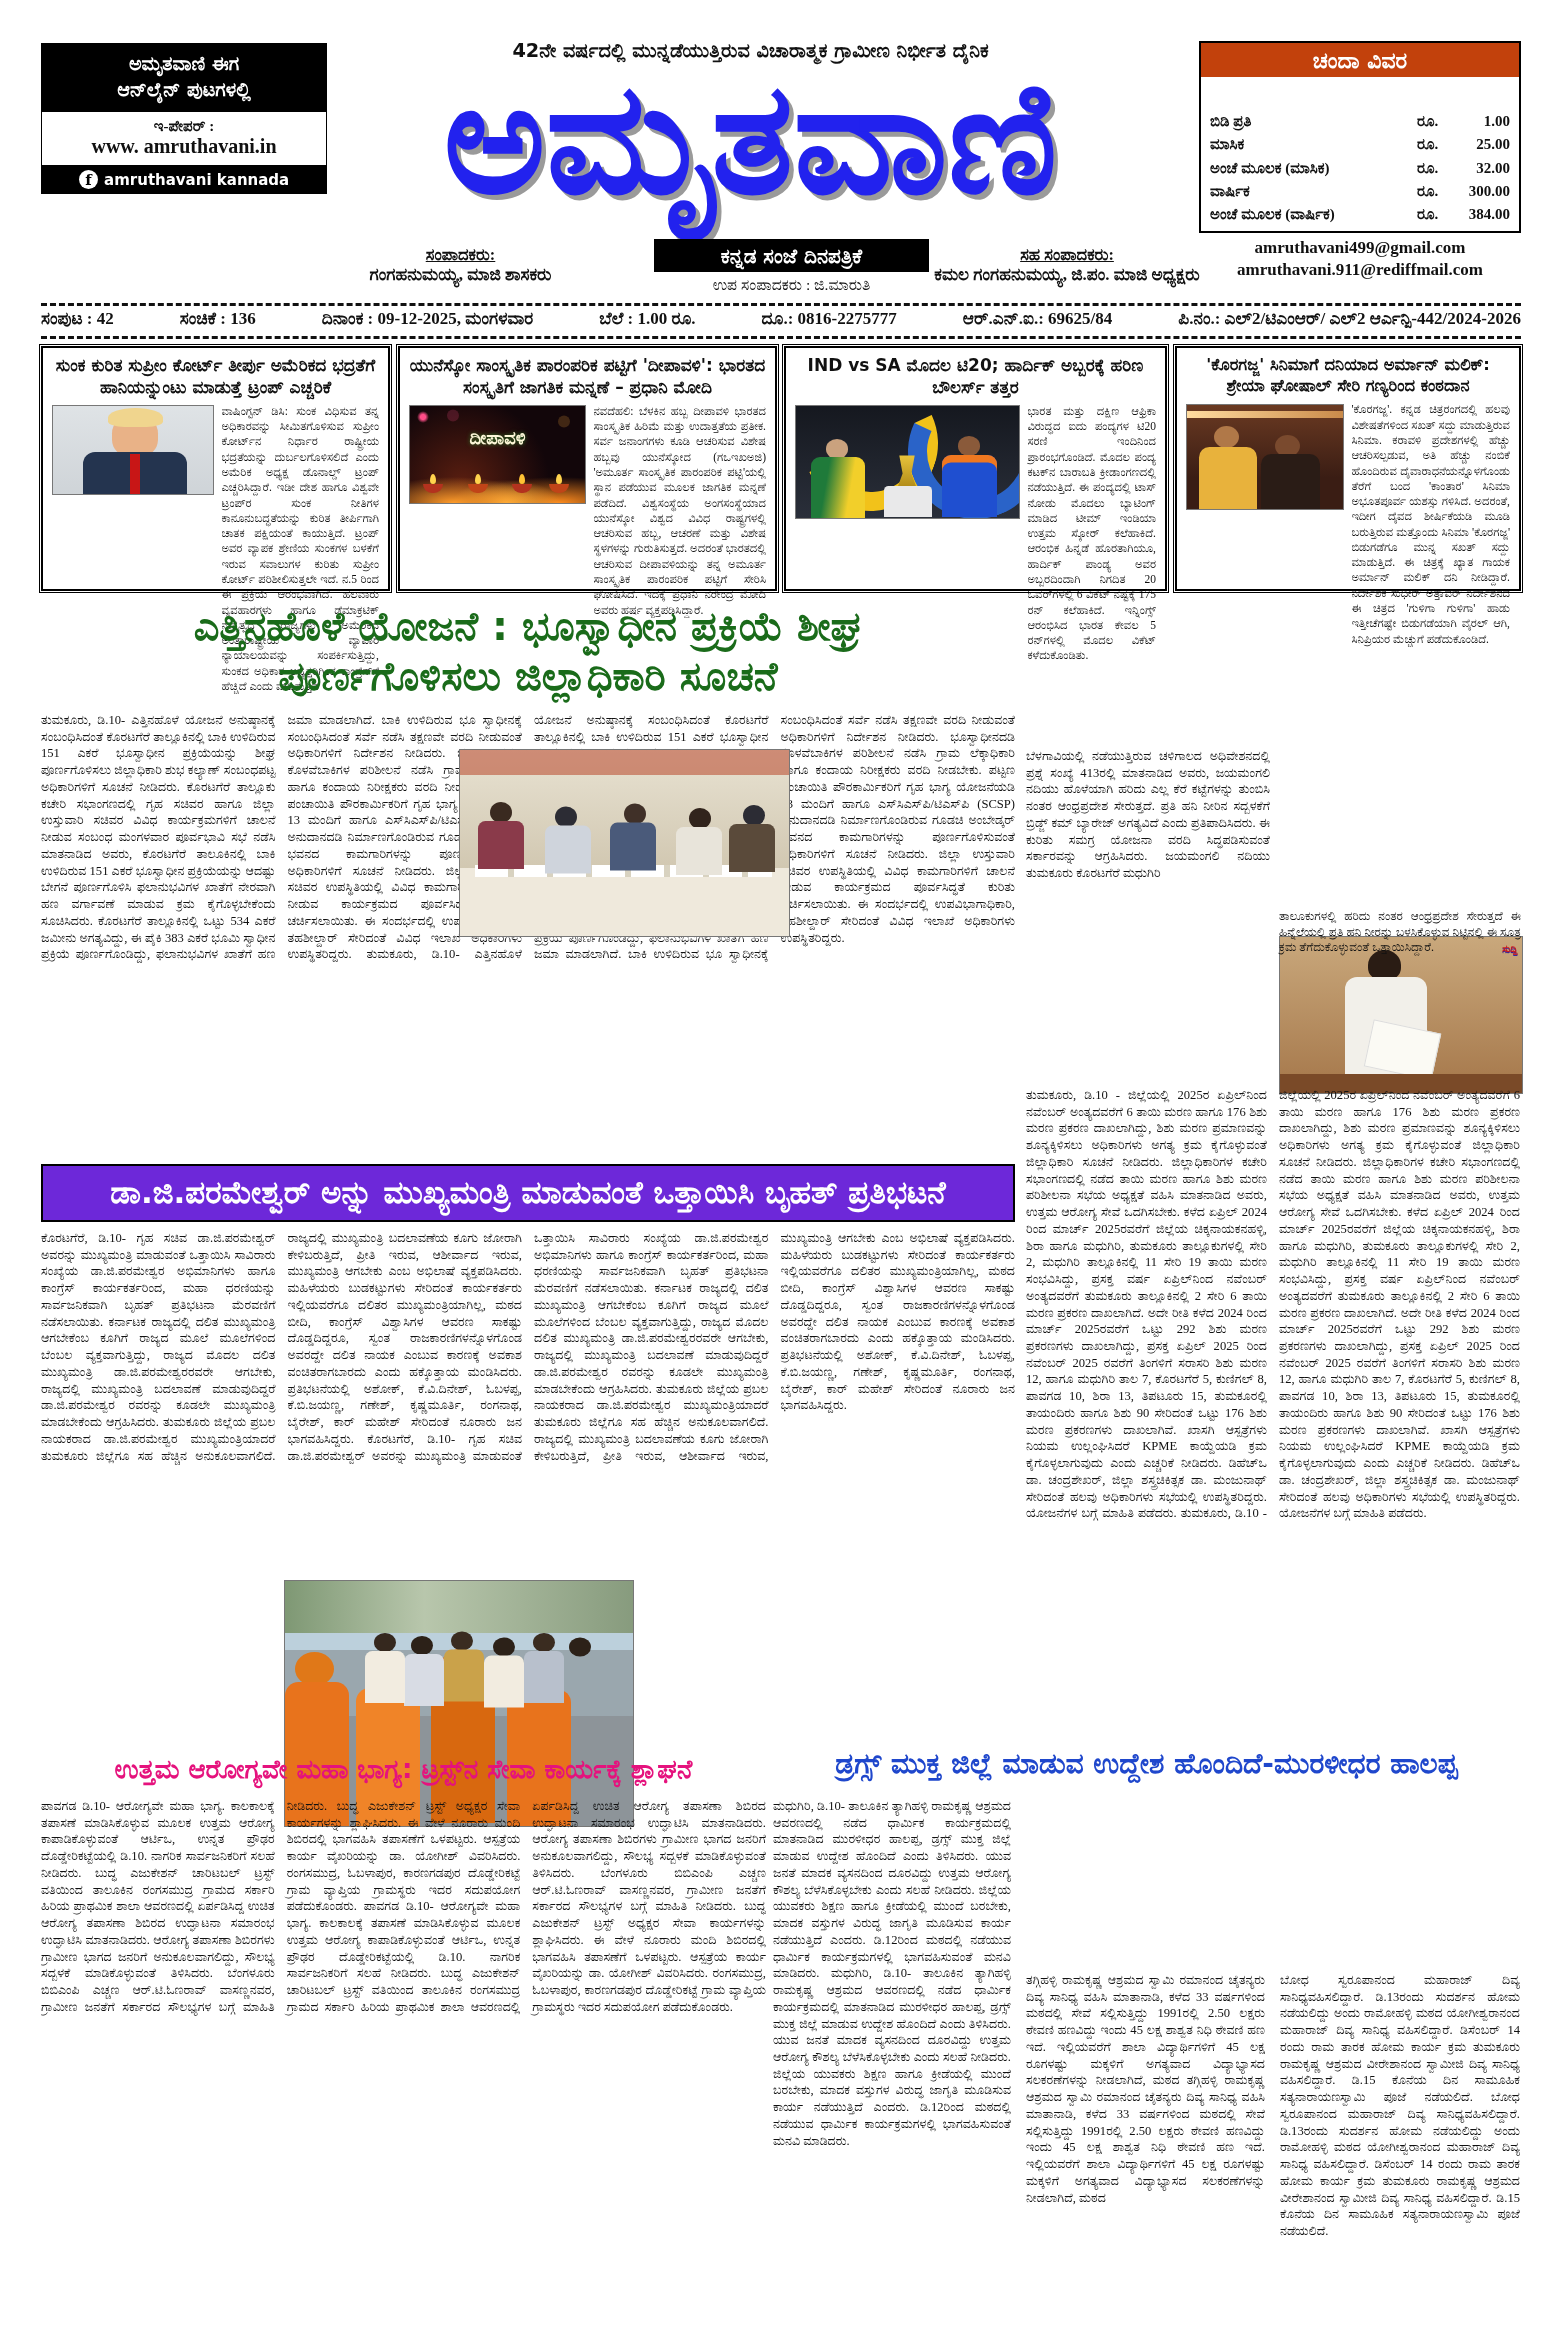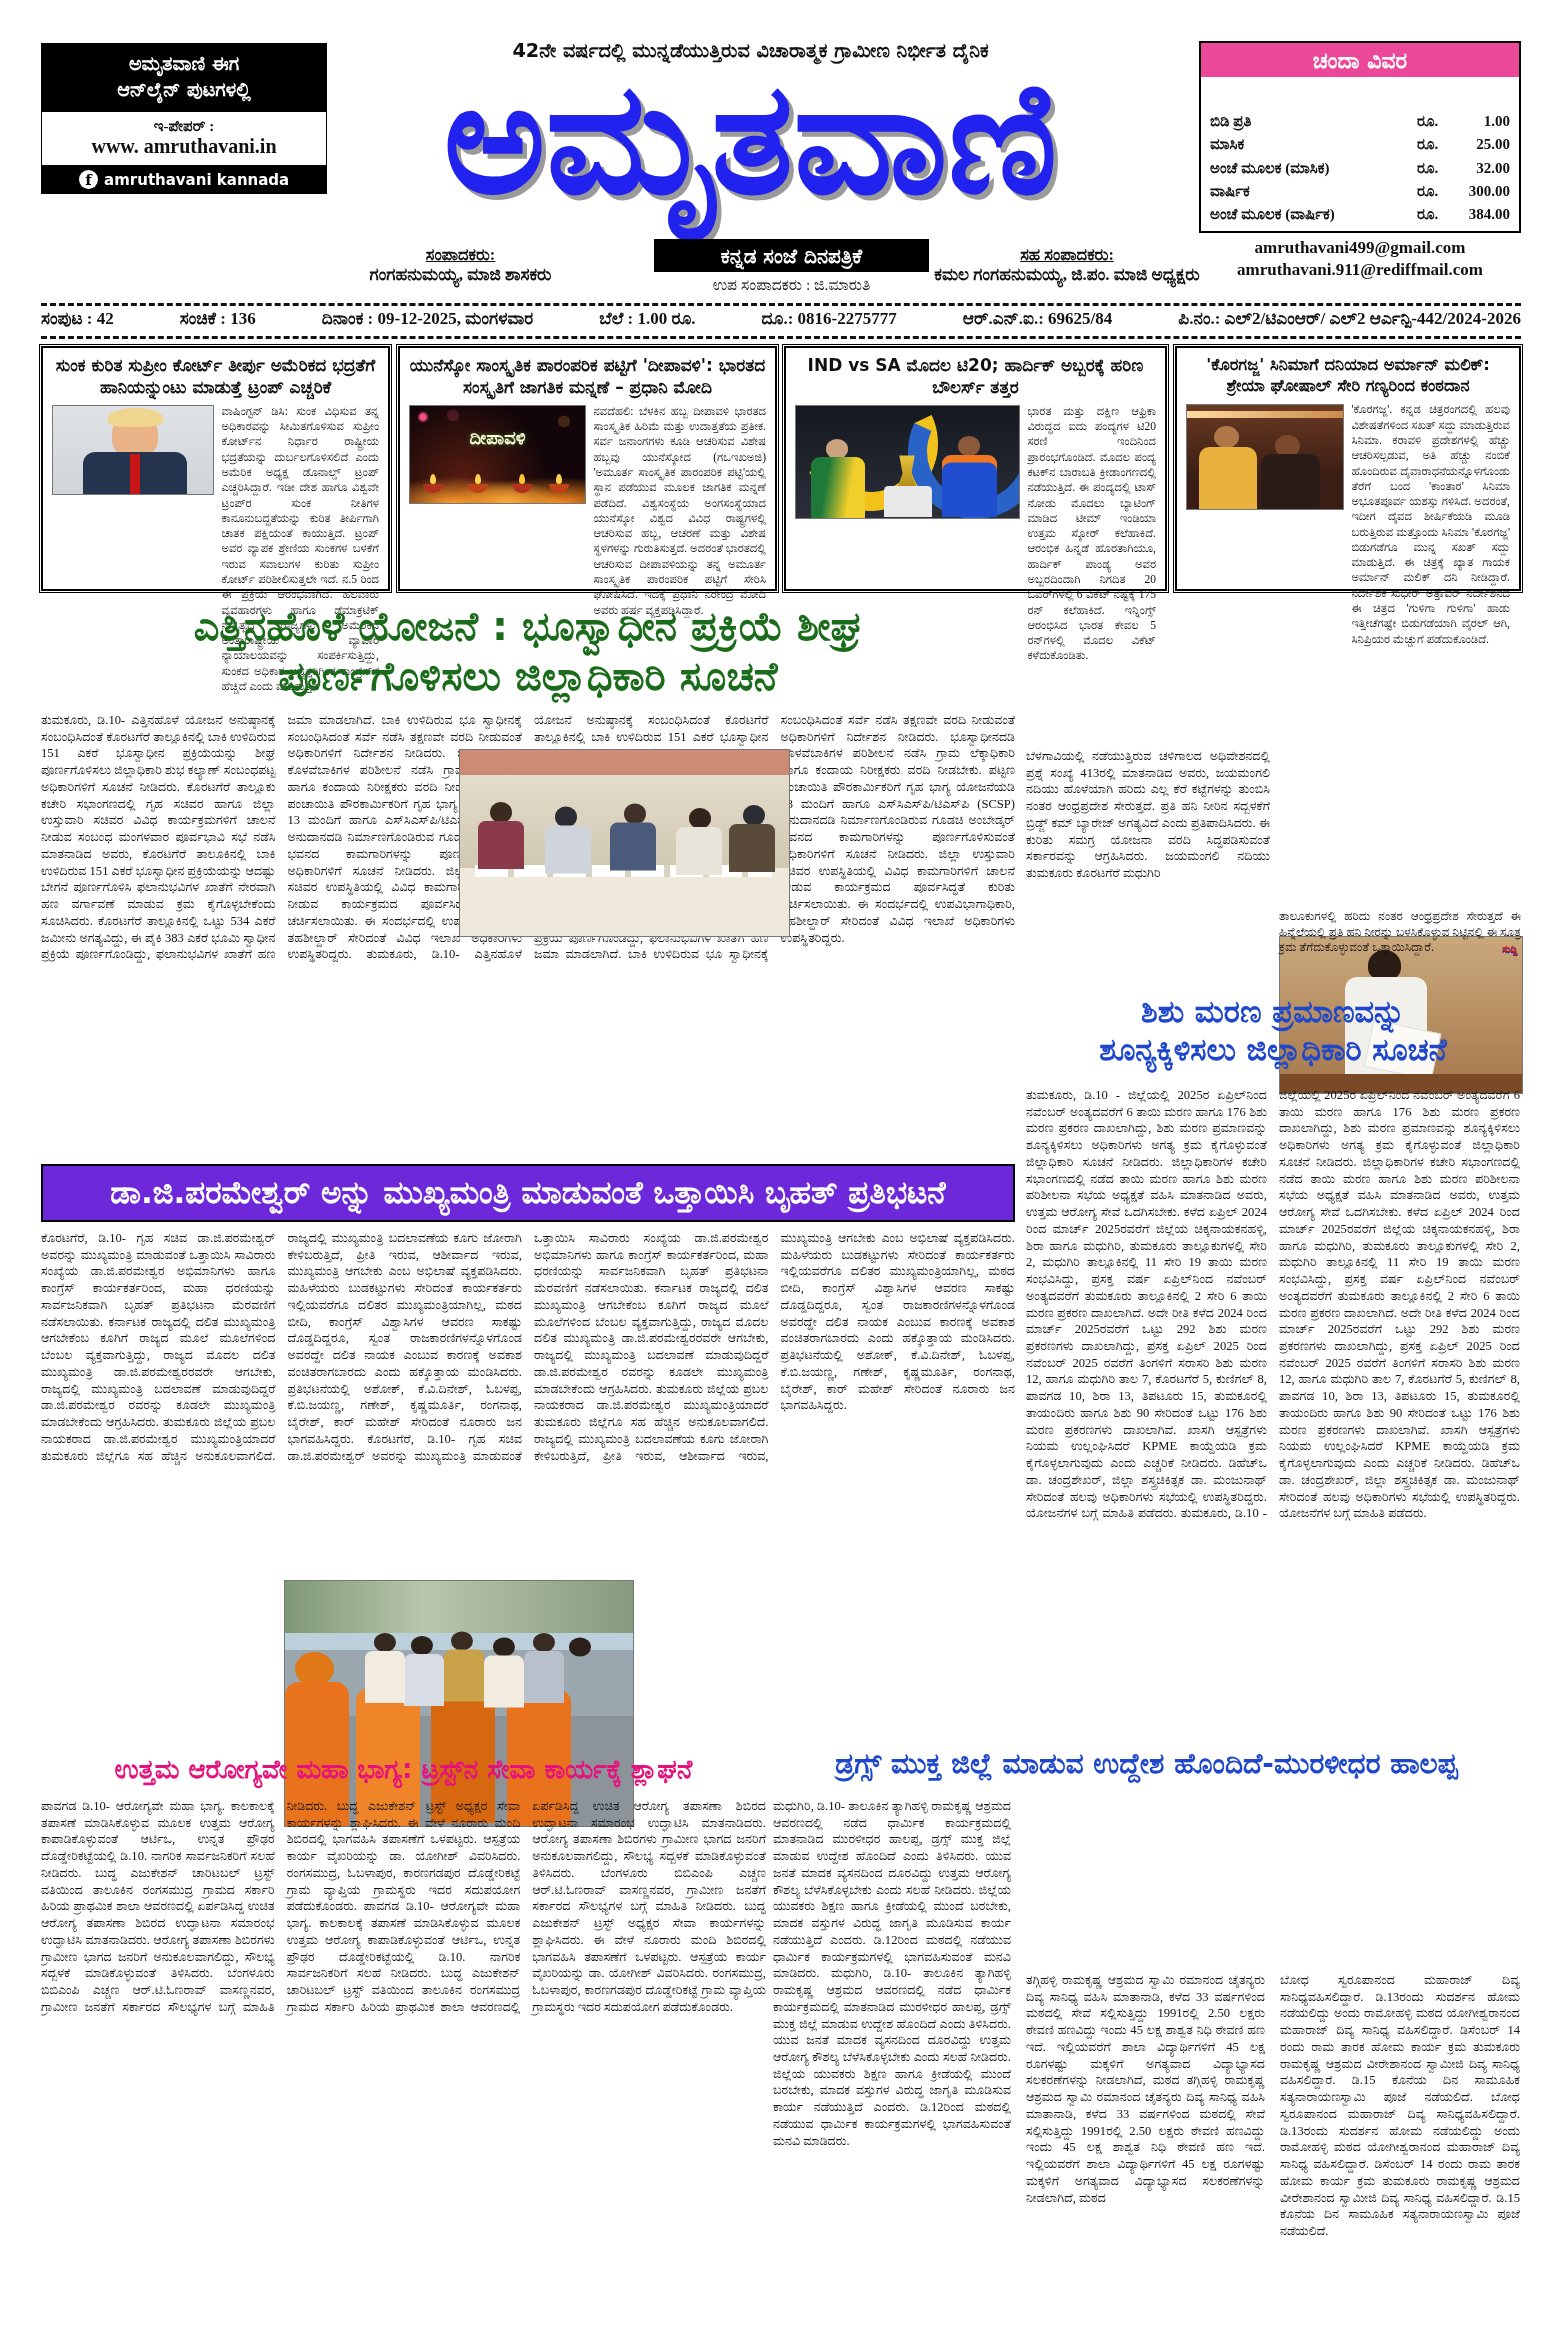--- a/index.html
+++ b/index.html
@@ -60,21 +60,21 @@
     <div style="font-size:15.6px;margin-top:3.7px;">ಉಪ ಸಂಪಾದಕರು : ಜಿ.ಮಾರುತಿ</div>
   </div>
 
   <div class="abs" style="left:933px;top:245px;width:268px;text-align:center;">
     <div style="font-size:16.4px;font-weight:bold;text-decoration:underline;">ಸಹ ಸಂಪಾದಕರು:</div>
     <div style="font-size:17px;font-weight:bold;">ಕಮಲ ಗಂಗಹನುಮಯ್ಯ, ಜಿ.ಪಂ. ಮಾಜಿ ಅಧ್ಯಕ್ಷರು</div>
   </div>
 
   <div class="abs" style="left:1199px;top:41px;width:322px;">
     <div style="border:2.2px solid #000;">
-      <div style="background:#ec4899;color:#fff;text-align:center;font-family:'DejaVu Sans',sans-serif;font-weight:bold;font-size:22px;padding:4.5px 0;">ಚಂದಾ ವಿವರ</div>
+      <div style="background:#c2410c;color:#fff;text-align:center;font-family:'DejaVu Sans',sans-serif;font-weight:bold;font-size:22px;padding:4.5px 0;">ಚಂದಾ ವಿವರ</div>
       <div style="padding:6px 9px 4.5px;margin-top:27px;">
         <div class="sub-row">
             <span class="it">ಬಿಡಿ ಪ್ರತಿ</span>
             <span class="ru">ರೂ.</span>
             <span class="pr">1.00</span>
           </div>
         <div class="sub-row">
             <span class="it">ಮಾಸಿಕ</span>
             <span class="ru">ರೂ.</span>
             <span class="pr">25.00</span>
@@ -183,24 +183,20 @@
 
   <div class="abs ph" style="left:1279px;top:748px;width:242px;height:156px;background:linear-gradient(#c9a87c,#a5774a);">
     <div class="s" style="left:88px;top:13.4px;width:33px;height:30px;background:#2a1c14;border-radius:50% 50% 40% 40%;"></div>
     <div class="s" style="left:65px;top:40px;width:82px;height:116px;background:#f2f0ea;border-radius:12px 12px 0 0;"></div>
     <div class="s" style="left:88px;top:89px;width:67px;height:46px;background:#fbfaf4;transform:rotate(12deg);border:0.7px solid #ddd;"></div>
     <div class="s" style="right:4.5px;top:6px;font-family:'DejaVu Sans',sans-serif;font-weight:bold;font-size:9.7px;color:#d01818;text-shadow:0 0.7px 0 #2222aa;">ಸುದ್ದಿ</div>
     <div class="s" style="left:0;bottom:0;width:100%;height:19.3px;background:#7a4a28;"></div>
   </div>
   <div class="abs cap" style="left:1279px;top:909px;width:242px;height:74px;">ತಾಲೂಕುಗಳಲ್ಲಿ ಹರಿದು ನಂತರ ಆಂಧ್ರಪ್ರದೇಶ ಸೇರುತ್ತದೆ ಈ ಹಿನ್ನೆಲೆಯಲ್ಲಿ ಪ್ರತಿ ಹನಿ ನೀರನ್ನು ಬಳಸಿಕೊಳ್ಳುವ ನಿಟ್ಟಿನಲ್ಲಿ ಈ ಸೂತ್ರ ಕ್ರಮ ತೆಗೆದುಕೊಳ್ಳುವಂತೆ ಒತ್ತಾಯಿಸಿದ್ದಾರೆ.</div>
 
-  <div class="abs headline" style="left:1026px;top:993px;width:494px;font-size:30.5px;color:#1f47cc;">
-    <div>ಶಿಶು ಮರಣ ಪ್ರಮಾಣವನ್ನು</div>
-    <div>ಶೂನ್ಯಕ್ಕಿಳಿಸಲು ಜಿಲ್ಲಾಧಿಕಾರಿ ಸೂಚನೆ</div>
-  </div>
   <div class="abs body-txt cols2" style="left:1026px;top:1087px;width:494px;height:645px;">ತುಮಕೂರು, ಡಿ.10 - ಜಿಲ್ಲೆಯಲ್ಲಿ 2025ರ ಏಪ್ರಿಲ್‌ನಿಂದ ನವೆಂಬರ್ ಅಂತ್ಯದವರೆಗೆ 6 ತಾಯಿ ಮರಣ ಹಾಗೂ 176 ಶಿಶು ಮರಣ ಪ್ರಕರಣ ದಾಖಲಾಗಿದ್ದು, ಶಿಶು ಮರಣ ಪ್ರಮಾಣವನ್ನು ಶೂನ್ಯಕ್ಕಿಳಿಸಲು ಅಧಿಕಾರಿಗಳು ಅಗತ್ಯ ಕ್ರಮ ಕೈಗೊಳ್ಳುವಂತೆ ಜಿಲ್ಲಾಧಿಕಾರಿ ಸೂಚನೆ ನೀಡಿದರು. ಜಿಲ್ಲಾಧಿಕಾರಿಗಳ ಕಚೇರಿ ಸಭಾಂಗಣದಲ್ಲಿ ನಡೆದ ತಾಯಿ ಮರಣ ಹಾಗೂ ಶಿಶು ಮರಣ ಪರಿಶೀಲನಾ ಸಭೆಯ ಅಧ್ಯಕ್ಷತೆ ವಹಿಸಿ ಮಾತನಾಡಿದ ಅವರು, ಉತ್ತಮ ಆರೋಗ್ಯ ಸೇವೆ ಒದಗಿಸಬೇಕು. ಕಳೆದ ಏಪ್ರಿಲ್ 2024 ರಿಂದ ಮಾರ್ಚ್ 2025ರವರೆಗೆ ಜಿಲ್ಲೆಯ ಚಿಕ್ಕನಾಯಕನಹಳ್ಳಿ, ಶಿರಾ ಹಾಗೂ ಮಧುಗಿರಿ, ತುಮಕೂರು ತಾಲ್ಲೂಕುಗಳಲ್ಲಿ ಸೇರಿ 2, ಮಧುಗಿರಿ ತಾಲ್ಲೂಕಿನಲ್ಲಿ 11 ಸೇರಿ 19 ತಾಯಿ ಮರಣ ಸಂಭವಿಸಿದ್ದು, ಪ್ರಸಕ್ತ ವರ್ಷ ಏಪ್ರಿಲ್‌ನಿಂದ ನವೆಂಬರ್ ಅಂತ್ಯದವರೆಗೆ ತುಮಕೂರು ತಾಲ್ಲೂಕಿನಲ್ಲಿ 2 ಸೇರಿ 6 ತಾಯಿ ಮರಣ ಪ್ರಕರಣ ದಾಖಲಾಗಿದೆ. ಅದೇ ರೀತಿ ಕಳೆದ 2024 ರಿಂದ ಮಾರ್ಚ್ 2025ರವರೆಗೆ ಒಟ್ಟು 292 ಶಿಶು ಮರಣ ಪ್ರಕರಣಗಳು ದಾಖಲಾಗಿದ್ದು, ಪ್ರಸಕ್ತ ಏಪ್ರಿಲ್ 2025 ರಿಂದ ನವೆಂಬರ್ 2025 ರವರೆಗೆ ತಿಂಗಳಿಗೆ ಸರಾಸರಿ ಶಿಶು ಮರಣ 12, ಹಾಗೂ ಮಧುಗಿರಿ ತಾಲ 7, ಕೊರಟಗೆರೆ 5, ಕುಣಿಗಲ್ 8, ಪಾವಗಡ 10, ಶಿರಾ 13, ತಿಪಟೂರು 15, ತುಮಕೂರಲ್ಲಿ ತಾಯಂದಿರು ಹಾಗೂ ಶಿಶು 90 ಸೇರಿದಂತೆ ಒಟ್ಟು 176 ಶಿಶು ಮರಣ ಪ್ರಕರಣಗಳು ದಾಖಲಾಗಿವೆ. ಖಾಸಗಿ ಆಸ್ಪತ್ರೆಗಳು ನಿಯಮ ಉಲ್ಲಂಘಿಸಿದರೆ KPME ಕಾಯ್ದೆಯಡಿ ಕ್ರಮ ಕೈಗೊಳ್ಳಲಾಗುವುದು ಎಂದು ಎಚ್ಚರಿಕೆ ನೀಡಿದರು. ಡಿಹೆಚ್‌ಒ ಡಾ. ಚಂದ್ರಶೇಖರ್, ಜಿಲ್ಲಾ ಶಸ್ತ್ರಚಿಕಿತ್ಸಕ ಡಾ. ಮಂಜುನಾಥ್ ಸೇರಿದಂತೆ ಹಲವು ಅಧಿಕಾರಿಗಳು ಸಭೆಯಲ್ಲಿ ಉಪಸ್ಥಿತರಿದ್ದರು. ಯೋಜನೆಗಳ ಬಗ್ಗೆ ಮಾಹಿತಿ ಪಡೆದರು. ತುಮಕೂರು, ಡಿ.10 - ಜಿಲ್ಲೆಯಲ್ಲಿ 2025ರ ಏಪ್ರಿಲ್‌ನಿಂದ ನವೆಂಬರ್ ಅಂತ್ಯದವರೆಗೆ 6 ತಾಯಿ ಮರಣ ಹಾಗೂ 176 ಶಿಶು ಮರಣ ಪ್ರಕರಣ ದಾಖಲಾಗಿದ್ದು, ಶಿಶು ಮರಣ ಪ್ರಮಾಣವನ್ನು ಶೂನ್ಯಕ್ಕಿಳಿಸಲು ಅಧಿಕಾರಿಗಳು ಅಗತ್ಯ ಕ್ರಮ ಕೈಗೊಳ್ಳುವಂತೆ ಜಿಲ್ಲಾಧಿಕಾರಿ ಸೂಚನೆ ನೀಡಿದರು. ಜಿಲ್ಲಾಧಿಕಾರಿಗಳ ಕಚೇರಿ ಸಭಾಂಗಣದಲ್ಲಿ ನಡೆದ ತಾಯಿ ಮರಣ ಹಾಗೂ ಶಿಶು ಮರಣ ಪರಿಶೀಲನಾ ಸಭೆಯ ಅಧ್ಯಕ್ಷತೆ ವಹಿಸಿ ಮಾತನಾಡಿದ ಅವರು, ಉತ್ತಮ ಆರೋಗ್ಯ ಸೇವೆ ಒದಗಿಸಬೇಕು. ಕಳೆದ ಏಪ್ರಿಲ್ 2024 ರಿಂದ ಮಾರ್ಚ್ 2025ರವರೆಗೆ ಜಿಲ್ಲೆಯ ಚಿಕ್ಕನಾಯಕನಹಳ್ಳಿ, ಶಿರಾ ಹಾಗೂ ಮಧುಗಿರಿ, ತುಮಕೂರು ತಾಲ್ಲೂಕುಗಳಲ್ಲಿ ಸೇರಿ 2, ಮಧುಗಿರಿ ತಾಲ್ಲೂಕಿನಲ್ಲಿ 11 ಸೇರಿ 19 ತಾಯಿ ಮರಣ ಸಂಭವಿಸಿದ್ದು, ಪ್ರಸಕ್ತ ವರ್ಷ ಏಪ್ರಿಲ್‌ನಿಂದ ನವೆಂಬರ್ ಅಂತ್ಯದವರೆಗೆ ತುಮಕೂರು ತಾಲ್ಲೂಕಿನಲ್ಲಿ 2 ಸೇರಿ 6 ತಾಯಿ ಮರಣ ಪ್ರಕರಣ ದಾಖಲಾಗಿದೆ. ಅದೇ ರೀತಿ ಕಳೆದ 2024 ರಿಂದ ಮಾರ್ಚ್ 2025ರವರೆಗೆ ಒಟ್ಟು 292 ಶಿಶು ಮರಣ ಪ್ರಕರಣಗಳು ದಾಖಲಾಗಿದ್ದು, ಪ್ರಸಕ್ತ ಏಪ್ರಿಲ್ 2025 ರಿಂದ ನವೆಂಬರ್ 2025 ರವರೆಗೆ ತಿಂಗಳಿಗೆ ಸರಾಸರಿ ಶಿಶು ಮರಣ 12, ಹಾಗೂ ಮಧುಗಿರಿ ತಾಲ 7, ಕೊರಟಗೆರೆ 5, ಕುಣಿಗಲ್ 8, ಪಾವಗಡ 10, ಶಿರಾ 13, ತಿಪಟೂರು 15, ತುಮಕೂರಲ್ಲಿ ತಾಯಂದಿರು ಹಾಗೂ ಶಿಶು 90 ಸೇರಿದಂತೆ ಒಟ್ಟು 176 ಶಿಶು ಮರಣ ಪ್ರಕರಣಗಳು ದಾಖಲಾಗಿವೆ. ಖಾಸಗಿ ಆಸ್ಪತ್ರೆಗಳು ನಿಯಮ ಉಲ್ಲಂಘಿಸಿದರೆ KPME ಕಾಯ್ದೆಯಡಿ ಕ್ರಮ ಕೈಗೊಳ್ಳಲಾಗುವುದು ಎಂದು ಎಚ್ಚರಿಕೆ ನೀಡಿದರು. ಡಿಹೆಚ್‌ಒ ಡಾ. ಚಂದ್ರಶೇಖರ್, ಜಿಲ್ಲಾ ಶಸ್ತ್ರಚಿಕಿತ್ಸಕ ಡಾ. ಮಂಜುನಾಥ್ ಸೇರಿದಂತೆ ಹಲವು ಅಧಿಕಾರಿಗಳು ಸಭೆಯಲ್ಲಿ ಉಪಸ್ಥಿತರಿದ್ದರು. ಯೋಜನೆಗಳ ಬಗ್ಗೆ ಮಾಹಿತಿ ಪಡೆದರು.</div>
 
   <div class="abs" style="left:41px;top:1164px;width:974px;background:#6d28d9;border:2.2px solid #000;box-sizing:border-box;padding:7.4px 4.5px;text-align:center;">
     <span class="headline" style="color:#fff;font-size:31px;">ಡಾ.ಜಿ.ಪರಮೇಶ್ವರ್ ಅನ್ನು ಮುಖ್ಯಮಂತ್ರಿ ಮಾಡುವಂತೆ ಒತ್ತಾಯಿಸಿ ಬೃಹತ್ ಪ್ರತಿಭಟನೆ</span>
   </div>
   <div class="abs body-txt cols4" style="left:41px;top:1230px;width:974px;height:468px;">ಕೊರಟಗೆರೆ, ಡಿ.10- ಗೃಹ ಸಚಿವ ಡಾ.ಜಿ.ಪರಮೇಶ್ವರ್ ಅವರನ್ನು ಮುಖ್ಯಮಂತ್ರಿ ಮಾಡುವಂತೆ ಒತ್ತಾಯಿಸಿ ಸಾವಿರಾರು ಸಂಖ್ಯೆಯ ಡಾ.ಜಿ.ಪರಮೇಶ್ವರ ಅಭಿಮಾನಿಗಳು ಹಾಗೂ ಕಾಂಗ್ರೆಸ್ ಕಾರ್ಯಕರ್ತರಿಂದ, ಮಹಾ ಧರಣಿಯನ್ನು ಸಾರ್ವಜನಿಕವಾಗಿ ಬೃಹತ್ ಪ್ರತಿಭಟನಾ ಮೆರವಣಿಗೆ ನಡೆಸಲಾಯಿತು. ಕರ್ನಾಟಕ ರಾಜ್ಯದಲ್ಲಿ ದಲಿತ ಮುಖ್ಯಮಂತ್ರಿ ಆಗಬೇಕೆಂಬ ಕೂಗಿಗೆ ರಾಜ್ಯದ ಮೂಲೆ ಮೂಲೆಗಳಿಂದ ಬೆಂಬಲ ವ್ಯಕ್ತವಾಗುತ್ತಿದ್ದು, ರಾಜ್ಯದ ಮೊದಲ ದಲಿತ ಮುಖ್ಯಮಂತ್ರಿ ಡಾ.ಜಿ.ಪರಮೇಶ್ವರರವರೇ ಆಗಬೇಕು, ರಾಜ್ಯದಲ್ಲಿ ಮುಖ್ಯಮಂತ್ರಿ ಬದಲಾವಣೆ ಮಾಡುವುದಿದ್ದರೆ ಡಾ.ಜಿ.ಪರಮೇಶ್ವರ ರವರನ್ನು ಕೂಡಲೇ ಮುಖ್ಯಮಂತ್ರಿ ಮಾಡಬೇಕೆಂದು ಆಗ್ರಹಿಸಿದರು. ತುಮಕೂರು ಜಿಲ್ಲೆಯ ಪ್ರಬಲ ನಾಯಕರಾದ ಡಾ.ಜಿ.ಪರಮೇಶ್ವರ ಮುಖ್ಯಮಂತ್ರಿಯಾದರೆ ತುಮಕೂರು ಜಿಲ್ಲೆಗೂ ಸಹ ಹೆಚ್ಚಿನ ಅನುಕೂಲವಾಗಲಿದೆ. ರಾಜ್ಯದಲ್ಲಿ ಮುಖ್ಯಮಂತ್ರಿ ಬದಲಾವಣೆಯ ಕೂಗು ಜೋರಾಗಿ ಕೇಳಿಬರುತ್ತಿದೆ, ಪ್ರೀತಿ ಇರುವ, ಆಶೀರ್ವಾದ ಇರುವ, ಮುಖ್ಯಮಂತ್ರಿ ಆಗಬೇಕು ಎಂಬ ಅಭಿಲಾಷೆ ವ್ಯಕ್ತಪಡಿಸಿದರು. ಮಹಿಳೆಯರು ಬುಡಕಟ್ಟುಗಳು ಸೇರಿದಂತೆ ಕಾರ್ಯಕರ್ತರು ಇಲ್ಲಿಯವರೆಗೂ ದಲಿತರ ಮುಖ್ಯಮಂತ್ರಿಯಾಗಿಲ್ಲ, ಮಠದ ಬೀದಿ, ಕಾಂಗ್ರೆಸ್ ವಿಶ್ವಾಸಿಗಳ ಆವರಣ ಸಾಕಷ್ಟು ದೊಡ್ಡದಿದ್ದರೂ, ಸ್ವಂತ ರಾಜಕಾರಣಿಗಳನ್ನೊಳಗೊಂಡ ಅವರದ್ದೇ ದಲಿತ ನಾಯಕ ಎಂಬುವ ಕಾರಣಕ್ಕೆ ಅವಕಾಶ ವಂಚಿತರಾಗಬಾರದು ಎಂದು ಹಕ್ಕೊತ್ತಾಯ ಮಂಡಿಸಿದರು. ಪ್ರತಿಭಟನೆಯಲ್ಲಿ ಅಶೋಕ್, ಕೆ.ವಿ.ದಿನೇಶ್, ಓಬಳಪ್ಪ, ಕೆ.ಬಿ.ಜಯಣ್ಣ, ಗಣೇಶ್, ಕೃಷ್ಣಮೂರ್ತಿ, ರಂಗನಾಥ, ಬೈರೇಶ್, ಕಾರ್ ಮಹೇಶ್ ಸೇರಿದಂತೆ ನೂರಾರು ಜನ ಭಾಗವಹಿಸಿದ್ದರು. ಕೊರಟಗೆರೆ, ಡಿ.10- ಗೃಹ ಸಚಿವ ಡಾ.ಜಿ.ಪರಮೇಶ್ವರ್ ಅವರನ್ನು ಮುಖ್ಯಮಂತ್ರಿ ಮಾಡುವಂತೆ ಒತ್ತಾಯಿಸಿ ಸಾವಿರಾರು ಸಂಖ್ಯೆಯ ಡಾ.ಜಿ.ಪರಮೇಶ್ವರ ಅಭಿಮಾನಿಗಳು ಹಾಗೂ ಕಾಂಗ್ರೆಸ್ ಕಾರ್ಯಕರ್ತರಿಂದ, ಮಹಾ ಧರಣಿಯನ್ನು ಸಾರ್ವಜನಿಕವಾಗಿ ಬೃಹತ್ ಪ್ರತಿಭಟನಾ ಮೆರವಣಿಗೆ ನಡೆಸಲಾಯಿತು. ಕರ್ನಾಟಕ ರಾಜ್ಯದಲ್ಲಿ ದಲಿತ ಮುಖ್ಯಮಂತ್ರಿ ಆಗಬೇಕೆಂಬ ಕೂಗಿಗೆ ರಾಜ್ಯದ ಮೂಲೆ ಮೂಲೆಗಳಿಂದ ಬೆಂಬಲ ವ್ಯಕ್ತವಾಗುತ್ತಿದ್ದು, ರಾಜ್ಯದ ಮೊದಲ ದಲಿತ ಮುಖ್ಯಮಂತ್ರಿ ಡಾ.ಜಿ.ಪರಮೇಶ್ವರರವರೇ ಆಗಬೇಕು, ರಾಜ್ಯದಲ್ಲಿ ಮುಖ್ಯಮಂತ್ರಿ ಬದಲಾವಣೆ ಮಾಡುವುದಿದ್ದರೆ ಡಾ.ಜಿ.ಪರಮೇಶ್ವರ ರವರನ್ನು ಕೂಡಲೇ ಮುಖ್ಯಮಂತ್ರಿ ಮಾಡಬೇಕೆಂದು ಆಗ್ರಹಿಸಿದರು. ತುಮಕೂರು ಜಿಲ್ಲೆಯ ಪ್ರಬಲ ನಾಯಕರಾದ ಡಾ.ಜಿ.ಪರಮೇಶ್ವರ ಮುಖ್ಯಮಂತ್ರಿಯಾದರೆ ತುಮಕೂರು ಜಿಲ್ಲೆಗೂ ಸಹ ಹೆಚ್ಚಿನ ಅನುಕೂಲವಾಗಲಿದೆ. ರಾಜ್ಯದಲ್ಲಿ ಮುಖ್ಯಮಂತ್ರಿ ಬದಲಾವಣೆಯ ಕೂಗು ಜೋರಾಗಿ ಕೇಳಿಬರುತ್ತಿದೆ, ಪ್ರೀತಿ ಇರುವ, ಆಶೀರ್ವಾದ ಇರುವ, ಮುಖ್ಯಮಂತ್ರಿ ಆಗಬೇಕು ಎಂಬ ಅಭಿಲಾಷೆ ವ್ಯಕ್ತಪಡಿಸಿದರು. ಮಹಿಳೆಯರು ಬುಡಕಟ್ಟುಗಳು ಸೇರಿದಂತೆ ಕಾರ್ಯಕರ್ತರು ಇಲ್ಲಿಯವರೆಗೂ ದಲಿತರ ಮುಖ್ಯಮಂತ್ರಿಯಾಗಿಲ್ಲ, ಮಠದ ಬೀದಿ, ಕಾಂಗ್ರೆಸ್ ವಿಶ್ವಾಸಿಗಳ ಆವರಣ ಸಾಕಷ್ಟು ದೊಡ್ಡದಿದ್ದರೂ, ಸ್ವಂತ ರಾಜಕಾರಣಿಗಳನ್ನೊಳಗೊಂಡ ಅವರದ್ದೇ ದಲಿತ ನಾಯಕ ಎಂಬುವ ಕಾರಣಕ್ಕೆ ಅವಕಾಶ ವಂಚಿತರಾಗಬಾರದು ಎಂದು ಹಕ್ಕೊತ್ತಾಯ ಮಂಡಿಸಿದರು. ಪ್ರತಿಭಟನೆಯಲ್ಲಿ ಅಶೋಕ್, ಕೆ.ವಿ.ದಿನೇಶ್, ಓಬಳಪ್ಪ, ಕೆ.ಬಿ.ಜಯಣ್ಣ, ಗಣೇಶ್, ಕೃಷ್ಣಮೂರ್ತಿ, ರಂಗನಾಥ, ಬೈರೇಶ್, ಕಾರ್ ಮಹೇಶ್ ಸೇರಿದಂತೆ ನೂರಾರು ಜನ ಭಾಗವಹಿಸಿದ್ದರು.</div>
 
   <div class="abs ph" style="left:284px;top:1234px;width:348px;height:245px;background:linear-gradient(#bcd0dc 0 28%,#9aa7ae 28% 55%,#8d9499 55%);">
     <div class="s" style="left:0;top:0;width:100%;height:52px;background:linear-gradient(90deg,#6f8a5a,#b7c4a0 40%,#7a8e66);opacity:.8;"></div>
     <div class="s" style="left:10.4px;top:71px;width:39px;height:34px;background:#e07818;border-radius:50%;box-shadow:71px 6px #f08428,146px -3px #d86a12,223px 7.4px #e07818;"></div>

